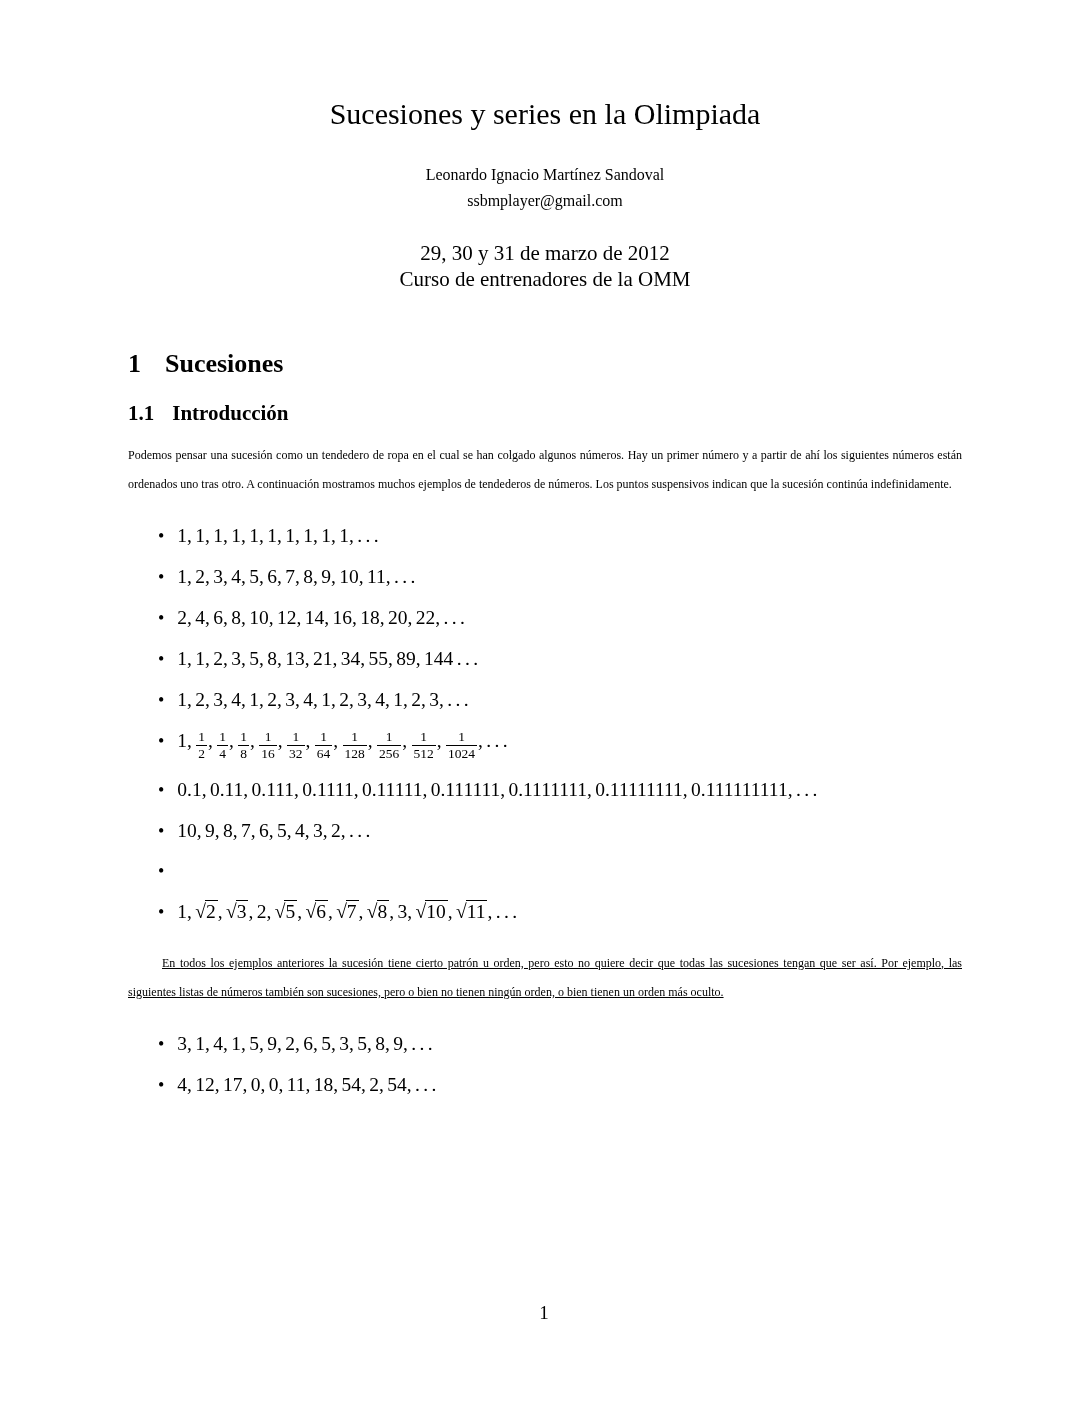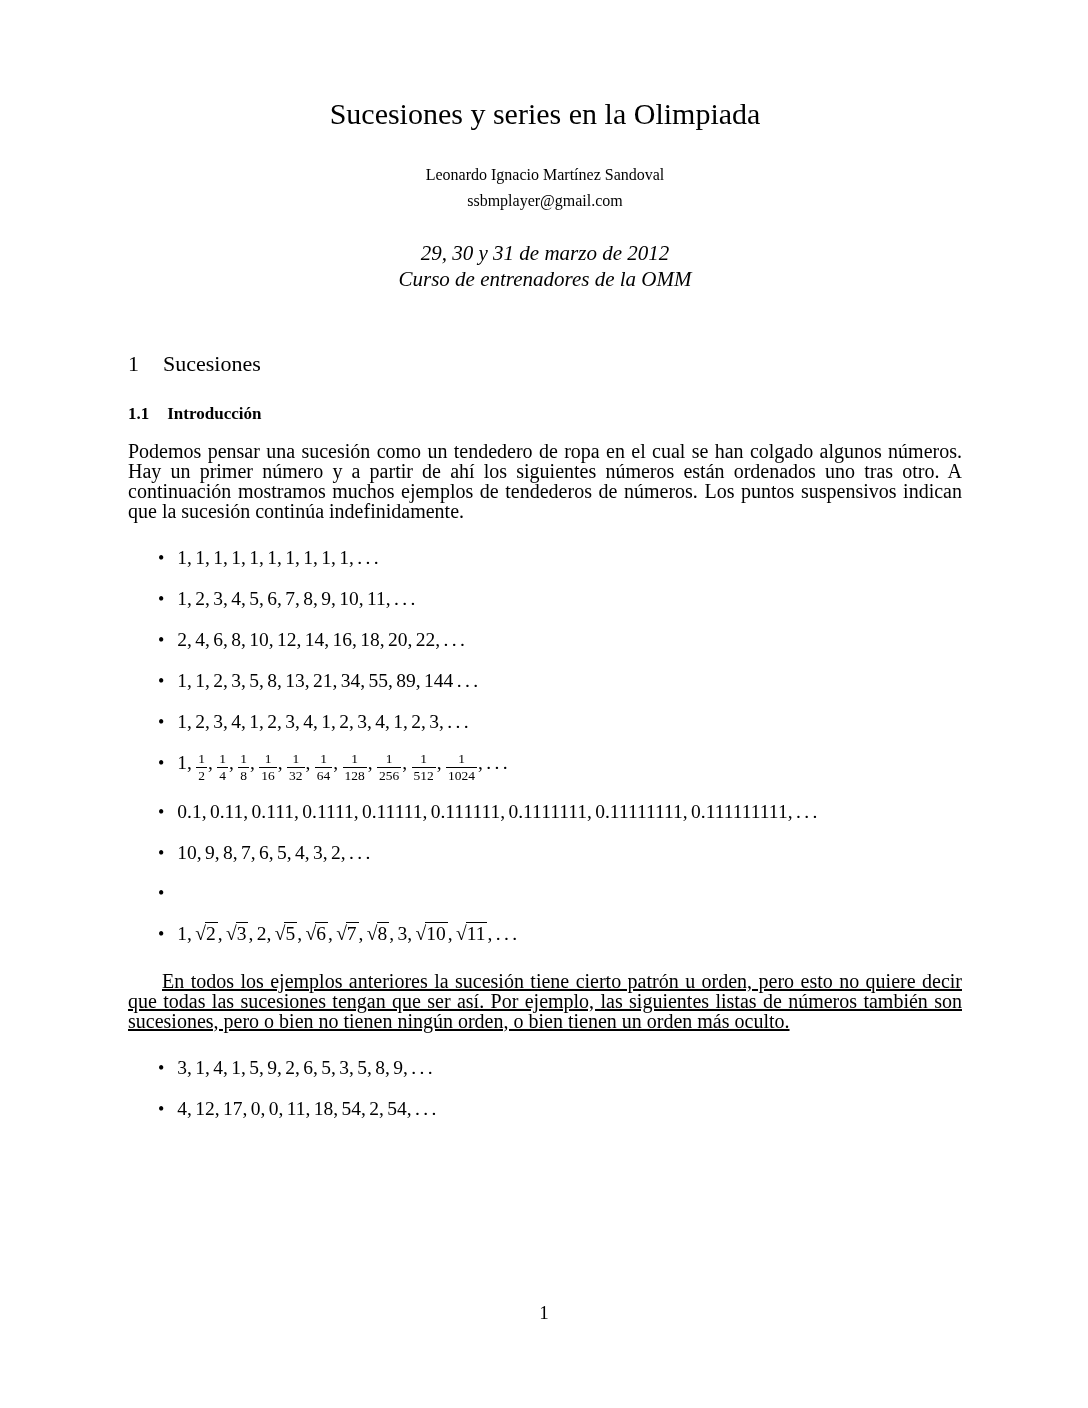--- a/index.html
+++ b/index.html
@@ -30,39 +30,38 @@
     font-size: 16px;
     text-align: center;
     line-height: 26px;
     margin: 0 0 26px 0;
   }
   .date-block {
     font-size: 21px;
     text-align: center;
     line-height: 26px;
     margin: 0;
-    font-style: italic;
   }
   .section-heading {
     margin-top: 56px;
-    font-size: 22px;
-    font-weight: normal;
+    font-size: 26px;
+    font-weight: bold;
     line-height: 32px;
   }
   .section-heading .sec-num { margin-right: 24px; }
   .subsection-heading {
     margin-top: 20px;
-    font-size: 17px;
+    font-size: 21px;
     font-weight: bold;
     line-height: 27px;
   }
   .subsection-heading .sub-num { margin-right: 18px; }
   .para {
-    font-size: 20px;
-    line-height: 20px;
+    font-size: 12px;
+    line-height: 29px;
     text-align: justify;
     margin: 14px 0 0 0;
   }
   .para.indented { text-indent: 34px; margin-top: 24px; text-decoration: underline; }
   ul.seq-list {
     list-style: none;
     margin: 24px 0 0 0;
     padding: 0 0 0 30px;
   }
   ul.seq-list li {

